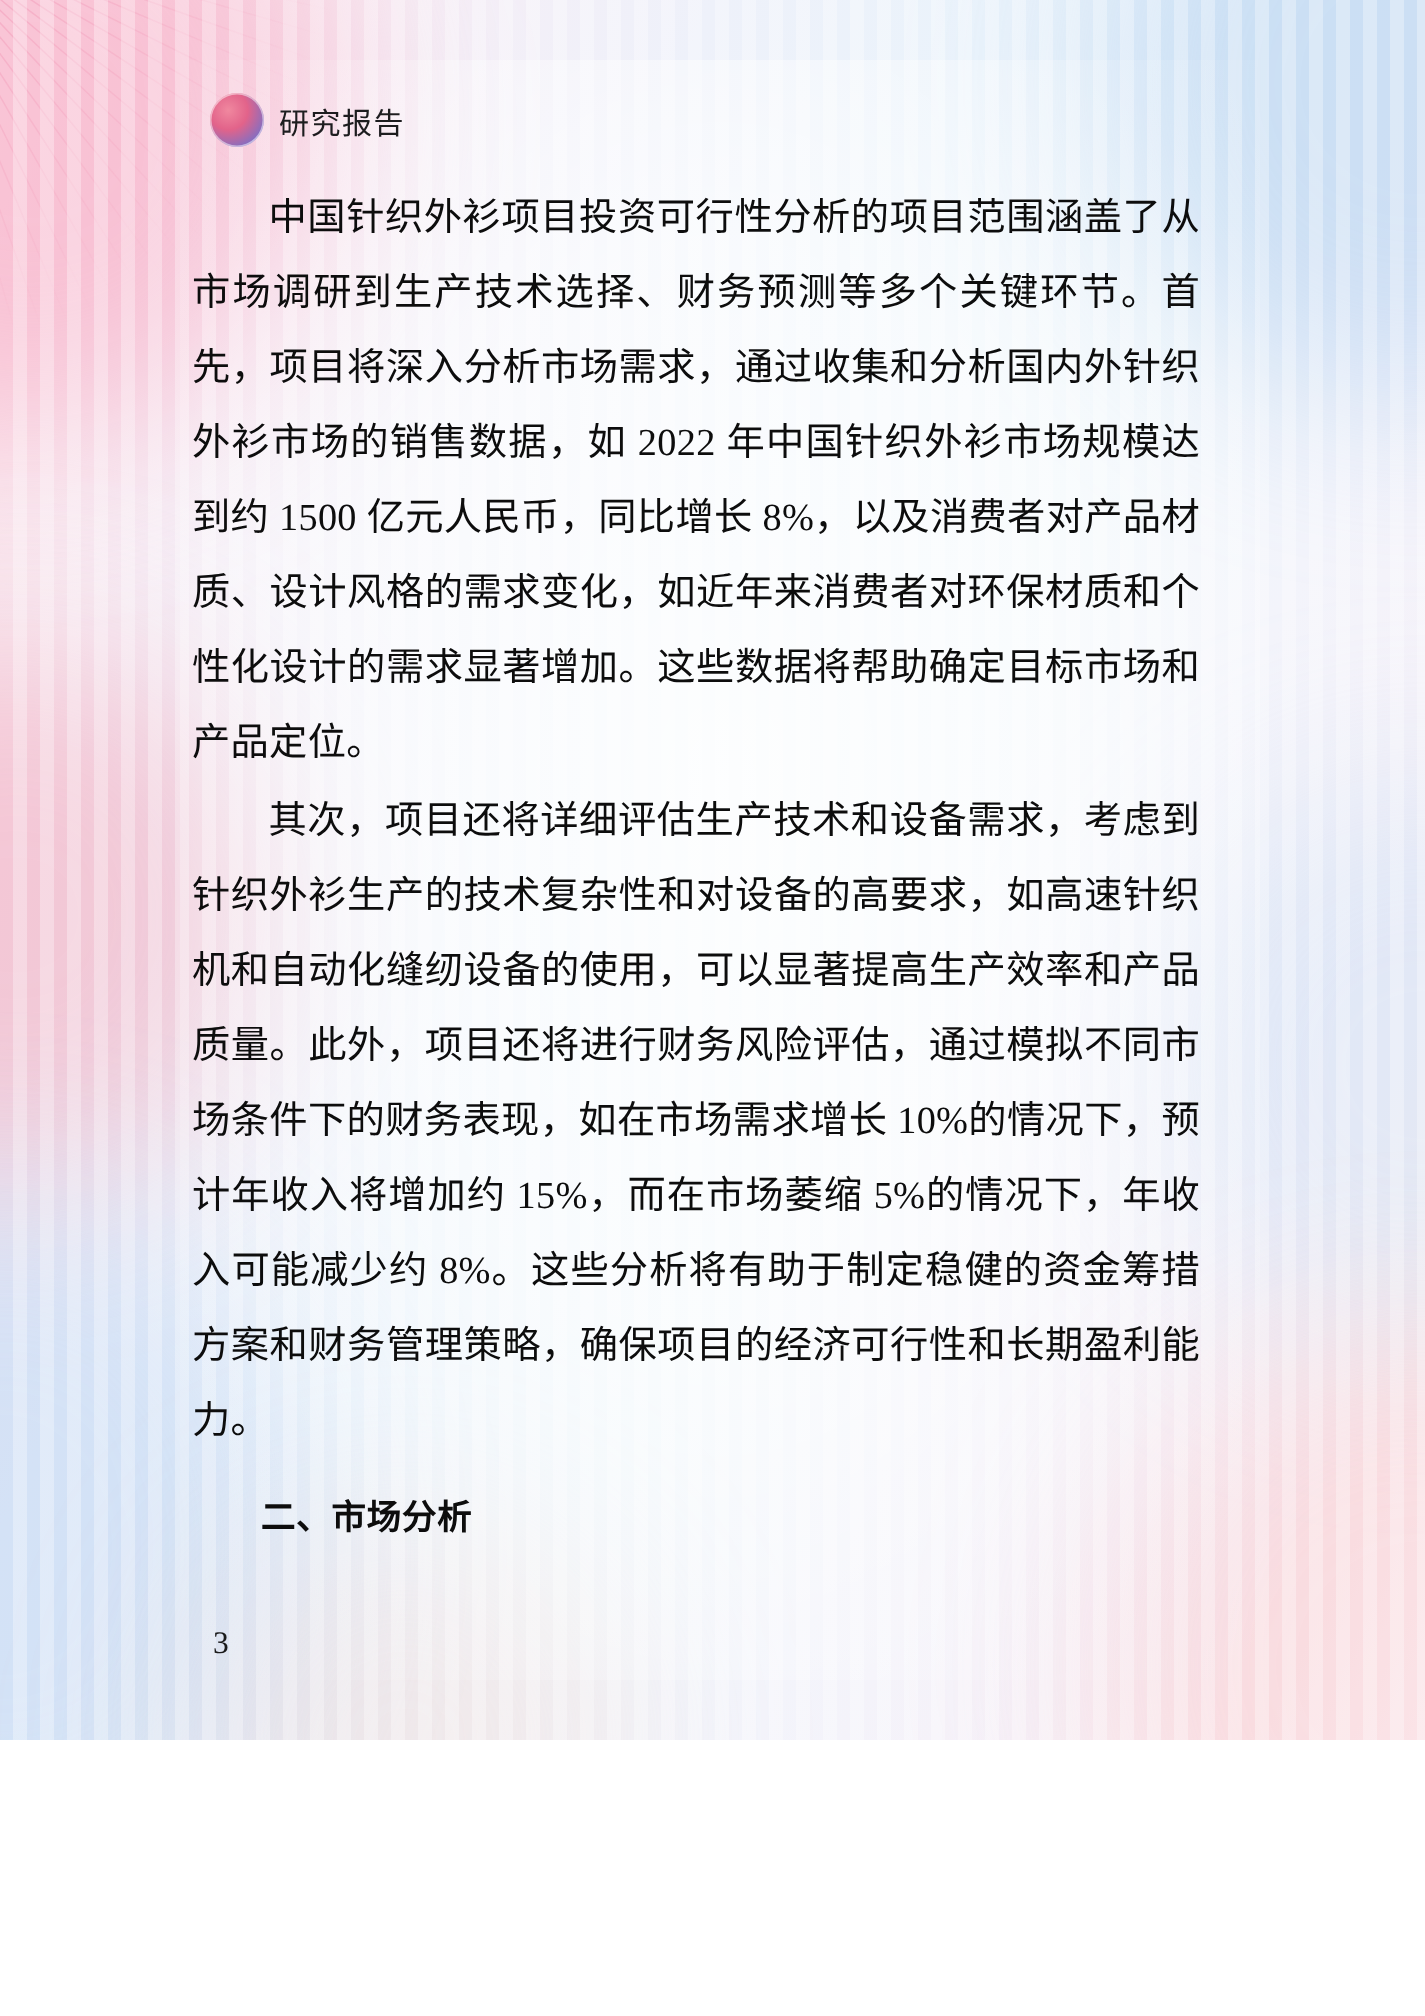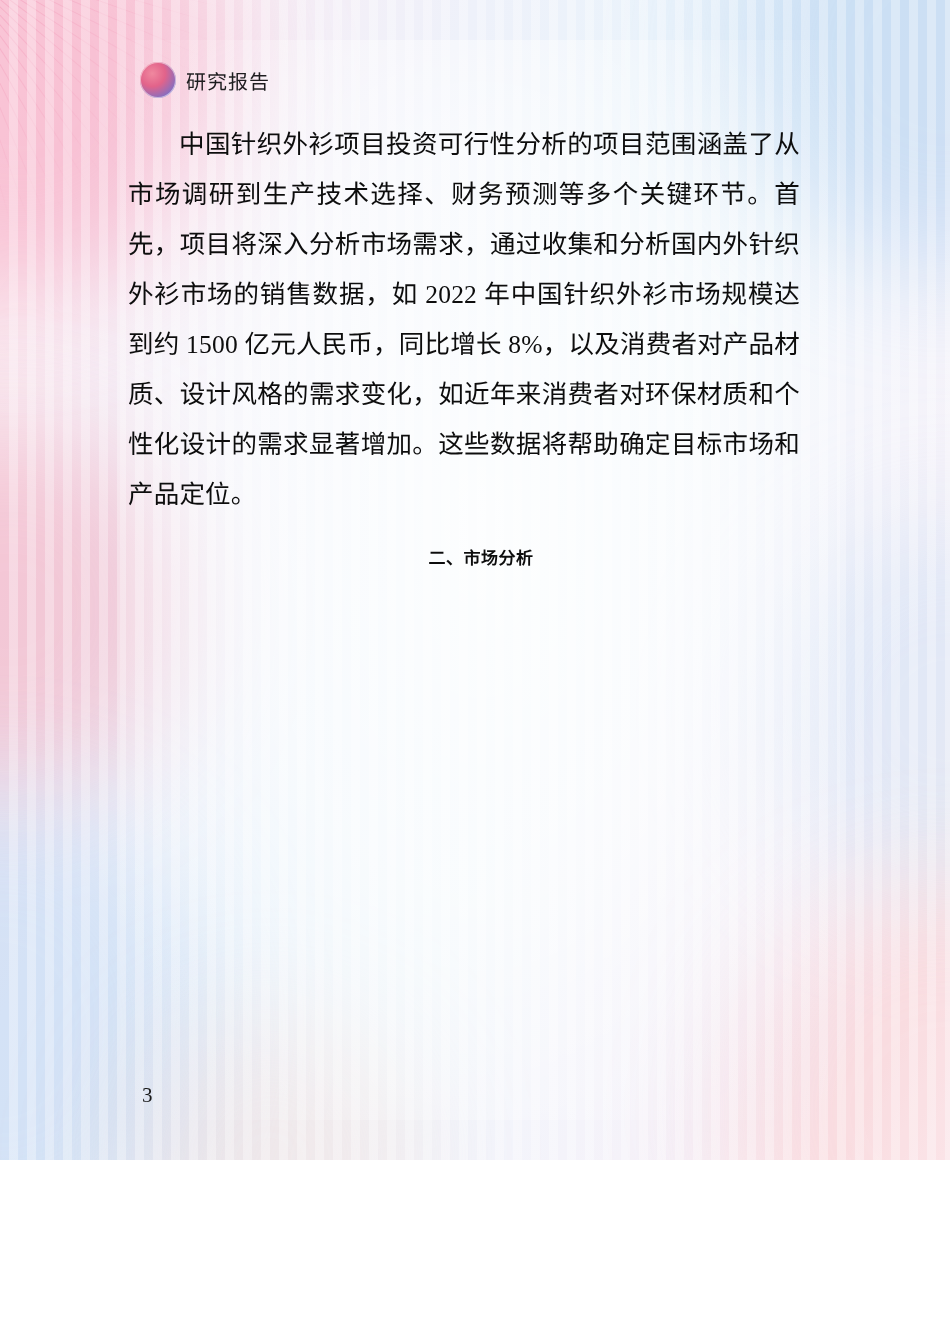--- a/index.html
+++ b/index.html
@@ -135,27 +135,26 @@
     color: #0d0d0d;
     text-align: justify;
     text-justify: inter-ideograph;
     text-indent: 2em;
     margin: 0 0 2px 0;
     letter-spacing: 0.2px;
   }
   .heading2 {
     font-family: "Liberation Sans", "DejaVu Sans", sans-serif;
     font-weight: bold;
-    font-size: 17px;
+    font-size: 23px;
     line-height: 50px;
     color: #0d0d0d;
     text-indent: 2em;
     margin: 14px 0 0 0;
     letter-spacing: 0.5px;
-    text-align: center;
   }
   .heading3 {
     font-weight: bold;
     font-size: 24px;
     line-height: 50px;
     color: #0d0d0d;
     text-indent: 2em;
     margin: 6px 0 0 0;
     letter-spacing: 0.5px;
   }
@@ -206,17 +205,18 @@
   <div class="stripes"></div>
   <div class="wash"></div>
 
   <div class="header">
     <div class="header-logo"></div>
     <div class="header-title">研究报告</div>
   </div>
 
   <div class="content">
     <p class="para">中国针织外衫项目投资可行性分析的项目范围涵盖了从市场调研到生产技术选择、财务预测等多个关键环节。首先，项目将深入分析市场需求，通过收集和分析国内外针织外衫市场的销售数据，如 2022 年中国针织外衫市场规模达到约 1500 亿元人民币，同比增长 8%，以及消费者对产品材质、设计风格的需求变化，如近年来消费者对环保材质和个性化设计的需求显著增加。这些数据将帮助确定目标市场和产品定位。</p>
+    <p class="para">其次，项目还将详细评估生产技术和设备需求，考虑到针织外衫生产的技术复杂性和对设备的高要求，如高速针织机和自动化缝纫设备的使用，可以显著提高生产效率和产品质量。此外，项目还将进行财务风险评估，通过模拟不同市场条件下的财务表现，如在市场需求增长 10%的情况下，预计年收入将增加约 15%，而在市场萎缩 5%的情况下，年收入可能减少约 8%。这些分析将有助于制定稳健的资金筹措方案和财务管理策略，确保项目的经济可行性和长期盈利能力。</p>
     <h2 class="heading2">二、市场分析</h2>
   </div>
 
   <div class="page-number">3</div>
 </div>
 
 </body></html>

